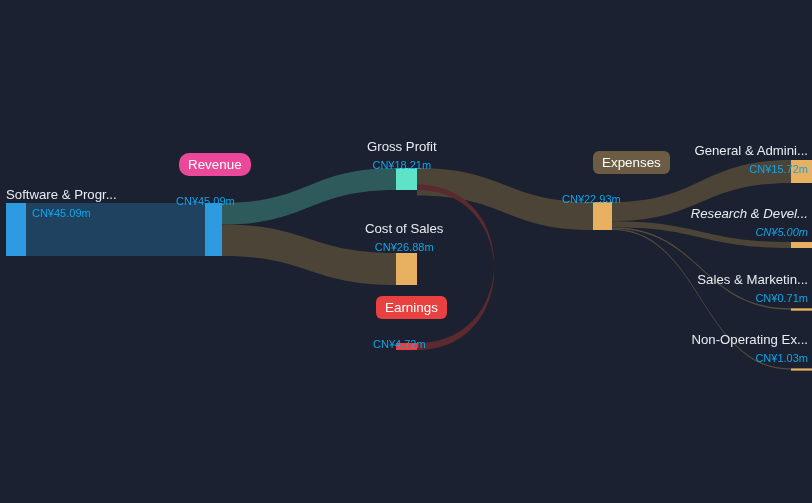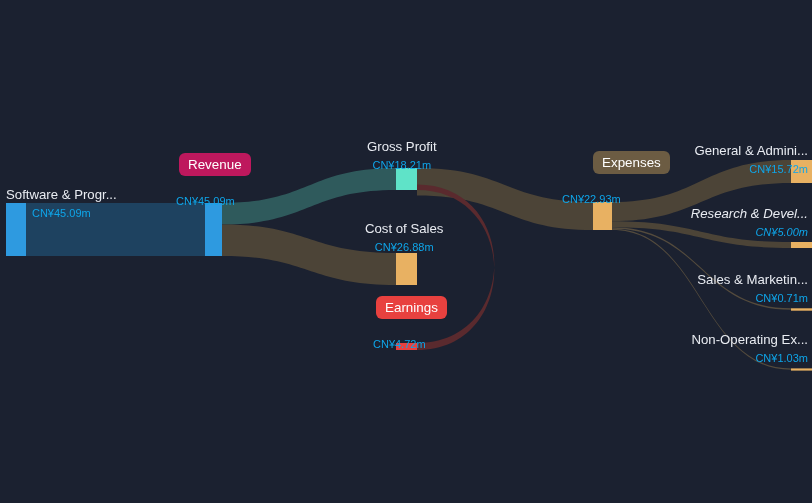--- a/index.html
+++ b/index.html
@@ -47,21 +47,21 @@
     position: absolute;
     display: inline-block;
     border-radius: 6px;
     font-size: 13.4px;
     line-height: 23px;
     height: 23px;
     padding: 0 9px;
     color: #ffffff;
     white-space: nowrap;
   }
-  .badge-revenue  { background: #be185d; }
+  .badge-revenue  { background: #ec4899; border-radius: 10px; }
   .badge-expenses { background: #6c5c43; margin-left: 28px; }
   .badge-earnings { background: #e8413f; }
 </style>
 </head>
 <body>
 
 <div id="stage">
 
   <svg id="sankey-svg" viewBox="0 0 812 503" xmlns="http://www.w3.org/2000/svg">
 

